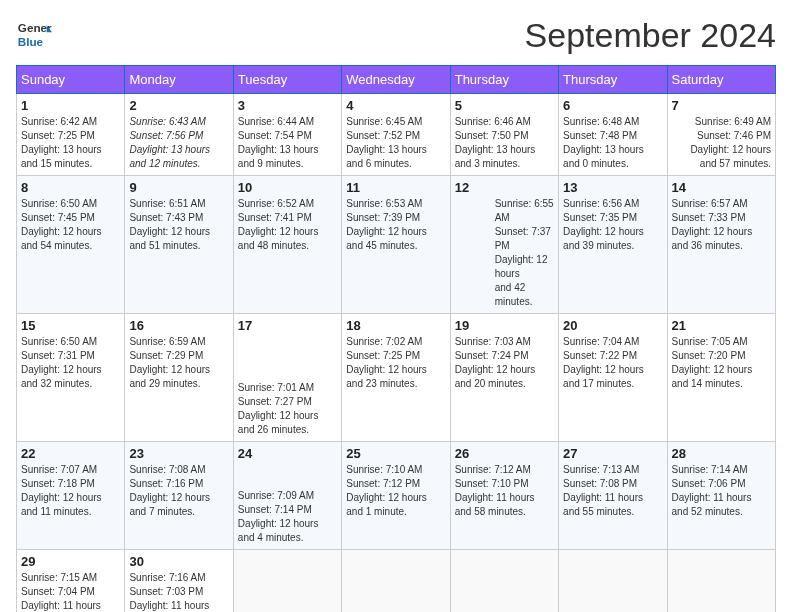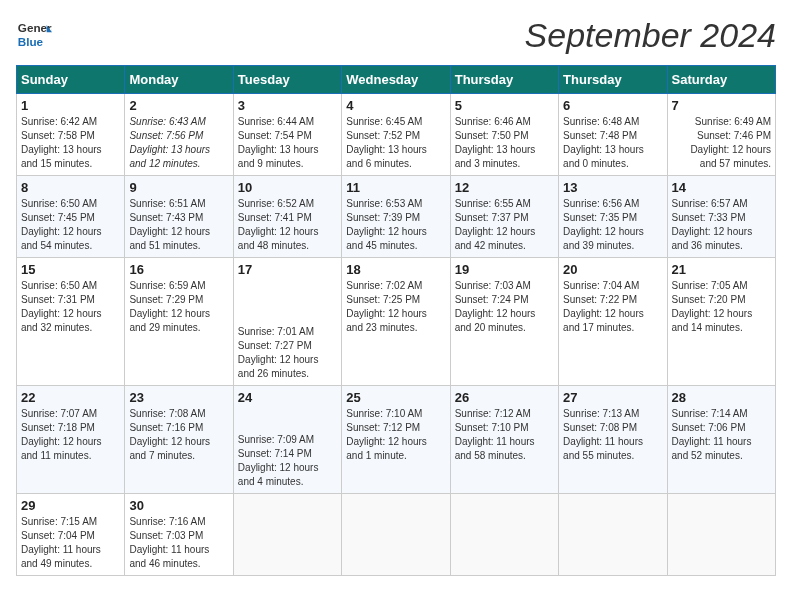--- a/index.html
+++ b/index.html
@@ -20,43 +20,42 @@
       display: flex;
       align-items: center;
       gap: 4px;
     }
     .logo-icon {
       width: 36px;
       height: 36px;
     }
     .title-block {
       text-align: left;
-      font-style: italic;
     }
     .month-title {
       font-size: 34px;
       color: #333;
       font-weight: normal;
     }
     .location {
       font-size: 14px;
       color: #555;
     }
     table {
       width: 100%;
       border-collapse: collapse;
       font-size: 11px;
     }
     th {
-      background-color: #0f766e;
+      background-color: #8b5cf6;
       color: #fff;
       padding: 6px 4px;
       text-align: left;
       font-size: 13px;
-      font-weight: bold;
+      font-weight: normal;
       border: 1px solid #1a6eb5;
     }
     td {
       border: 1px solid #ccc;
       vertical-align: top;
       padding: 4px;
       width: calc(100% / 7);
       min-height: 80px;
       background: #fff;
     }
@@ -105,21 +104,21 @@
         <th>Thursday</th>
         <th>Thursday</th>
         <th>Saturday</th>
       </tr>
   </thead>
   <tbody id="calendar-body">
   <tr>
         <td>
           <span class="day-num">1</span>
           <div class="day-info" style="white-space: pre-line;">Sunrise: 6:42 AM
-Sunset: 7:58 PM
+Sunset: 7:25 PM
 Daylight: 13 hours
 and 15 minutes.</div>
         </td>
         <td>
           <span class="day-num">2</span>
           <div class="day-info" style="white-space: pre-line; font-style: italic;">Sunrise: 6:43 AM
 Sunset: 7:56 PM
 Daylight: 13 hours
 and 12 minutes.</div>
         </td>
@@ -183,21 +182,21 @@
         </td>
         <td>
           <span class="day-num">11</span>
           <div class="day-info" style="white-space: pre-line;">Sunrise: 6:53 AM
 Sunset: 7:39 PM
 Daylight: 12 hours
 and 45 minutes.</div>
         </td>
         <td>
           <span class="day-num">12</span>
-          <div class="day-info" style="white-space: pre-line;">Sunrise: 6:55 AM
+          <div class="day-info" style="white-space: pre-line; margin-left: 40px;">Sunrise: 6:55 AM
 Sunset: 7:37 PM
 Daylight: 12 hours
 and 42 minutes.</div>
         </td>
         <td>
           <span class="day-num">13</span>
           <div class="day-info" style="white-space: pre-line;">Sunrise: 6:56 AM
 Sunset: 7:35 PM
 Daylight: 12 hours
 and 39 minutes.</div>

